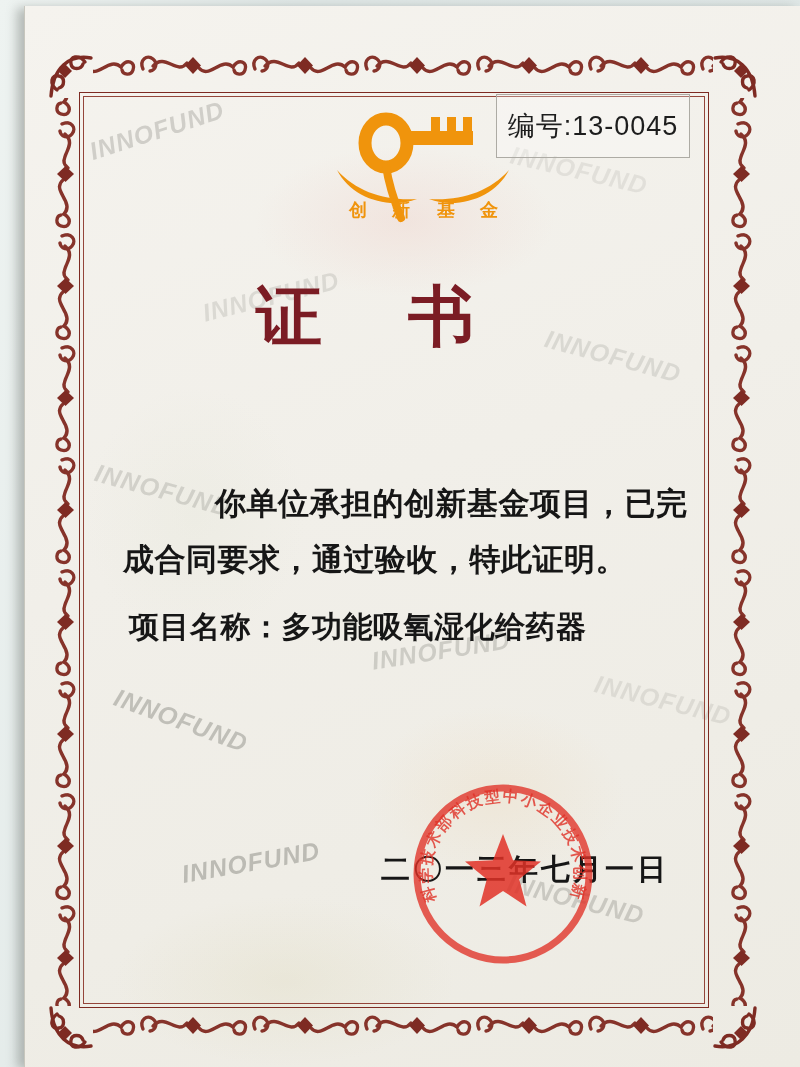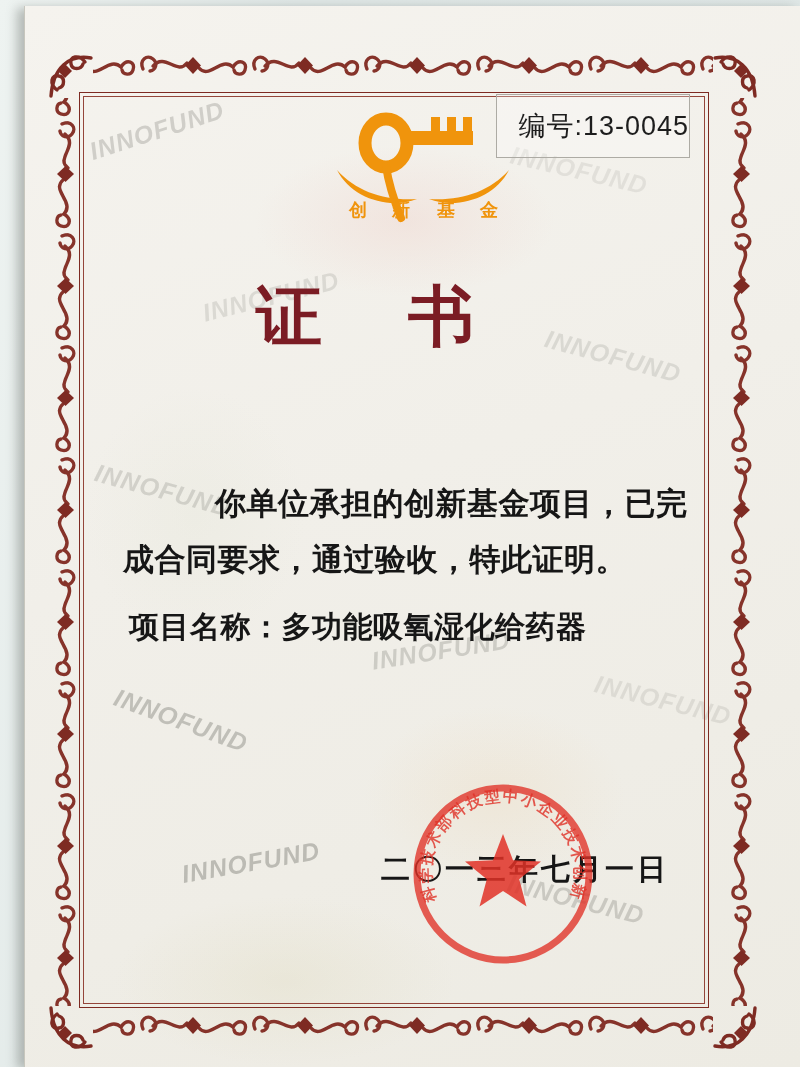--- a/index.html
+++ b/index.html
@@ -30,21 +30,21 @@
   .inner-frame{
     position:absolute;left:54px;top:86px;width:628px;height:914px;
     border:1.5px solid #7d2a22;z-index:2;
     outline:1px solid #94453a;outline-offset:-5px;
   }
 
   
   .serial-box{
     position:absolute;left:471px;top:88px;width:192px;height:62px;
     border:1px solid #adaba4;z-index:4;
-    display:flex;align-items:center;justify-content:flex-end;
+    display:flex;align-items:center;justify-content:center;
     background:rgba(255,255,255,.25);
   }
   .serial-box span{font-size:27px;color:#1d1d1d;letter-spacing:1px;}
 
   .logo-svg{position:absolute;left:306px;top:94px;width:184px;height:134px;z-index:3;}
 
   .cert-title{
     position:absolute;left:54px;top:266px;width:572px;text-align:center;z-index:4;
     font-family:"Liberation Serif", serif;font-weight:bold;
     font-size:66px;color:#7b1c24;

